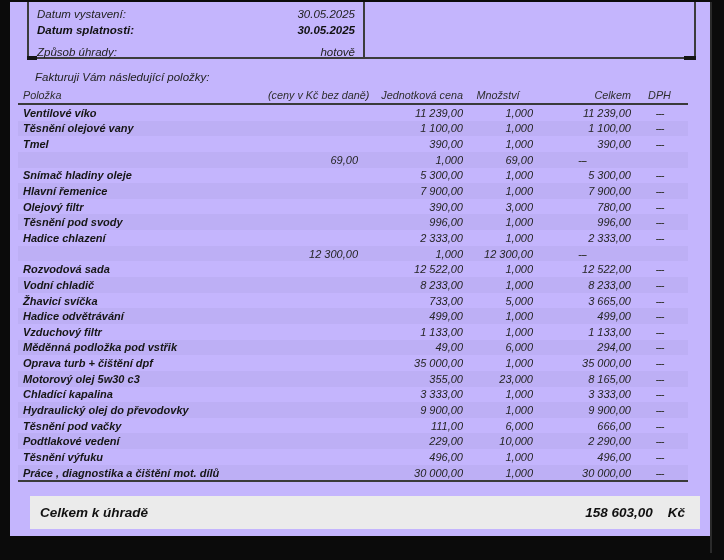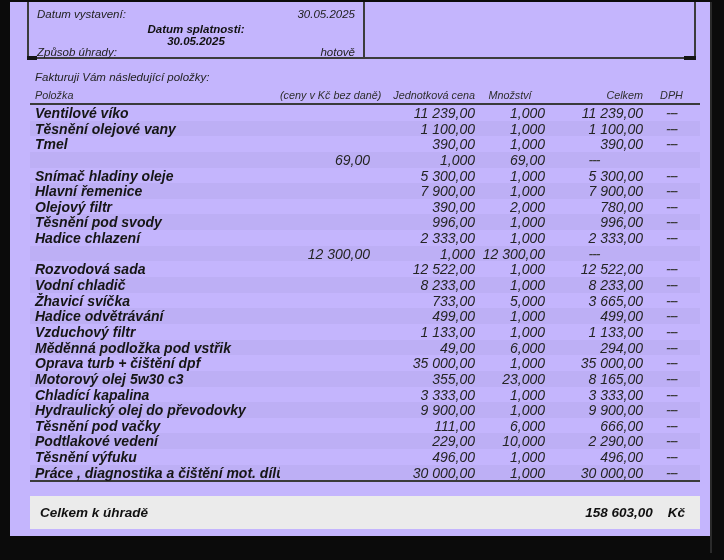--- a/index.html
+++ b/index.html
@@ -41,49 +41,49 @@
   .tick-bl { left:-2px; bottom:-3px; width:10px; height:4px; }
   .tick-br { right:-2px; bottom:-3px; width:12px; height:4px; }
   .meta-row {
     position:absolute;
     left:8px; width:318px; height:14px;
     display:flex; justify-content:space-between; align-items:center;
     font-size:11.5px; color:#222;
   }
   .meta-row.bold { font-weight:bold; color:#111; }
   .meta-row-0 { top:7px; }
-  .meta-row-1 { top:23px;flex-direction:column; }
+  .meta-row-1 { top:23px; }
   .meta-row-2 { top:45px; }
 
   
   .intro {
     position:absolute;
     left:25px; top:69px;
     font-size:11.5px; color:#222;
   }
 
   
   .table {
     position:absolute;
-    left:20px; top:84px;
+    left:8px; top:84px;
     width:670px;
   }
   .trow {
     display:grid;
     grid-template-columns:250px 90px 105px 70px 98px 1fr;
     align-items:center;
   }
   .thead {
     height:19px;
     font-size:10.8px; color:#2e2e2e;
     border-bottom:2px solid #3a3a3a;
   }
   .tbody .trow {
     height:15.65px;
-    font-size:14px;
+    font-size:11px;
   }
   .tbody .trow:nth-child(even) { background:rgba(0,0,0,0.03); }
   .tbody { border-bottom:2.5px solid #3a3a3a; }
   .c-item { padding-left:5px; text-align:left; white-space:nowrap; overflow:hidden; }
   .c-note { text-align:right; white-space:nowrap; }
   .c-unit, .c-qty, .c-total { text-align:right; white-space:nowrap; }
   .c-dph { text-align:center; white-space:nowrap; }
   .thead .c-qty { text-align:center; }
   .tbody .c-item { font-weight:bold; color:#161616; }
   .tbody .c-unit, .tbody .c-qty, .tbody .c-total { color:#242424; }
@@ -208,21 +208,21 @@
           <div class="c-unit">7 900,00</div>
           <div class="c-qty">1,000</div>
           <div class="c-total">7 900,00</div>
           <div class="c-dph">---</div>
         </div>
 
         <div class="trow">
           <div class="c-item">Olejový filtr</div>
           <div class="c-note"></div>
           <div class="c-unit">390,00</div>
-          <div class="c-qty">2,000</div>
+          <div class="c-qty">3,000</div>
           <div class="c-total">780,00</div>
           <div class="c-dph">---</div>
         </div>
 
         <div class="trow">
           <div class="c-item">Těsnění pod svody</div>
           <div class="c-note"></div>
           <div class="c-unit">996,00</div>
           <div class="c-qty">1,000</div>
           <div class="c-total">996,00</div>

